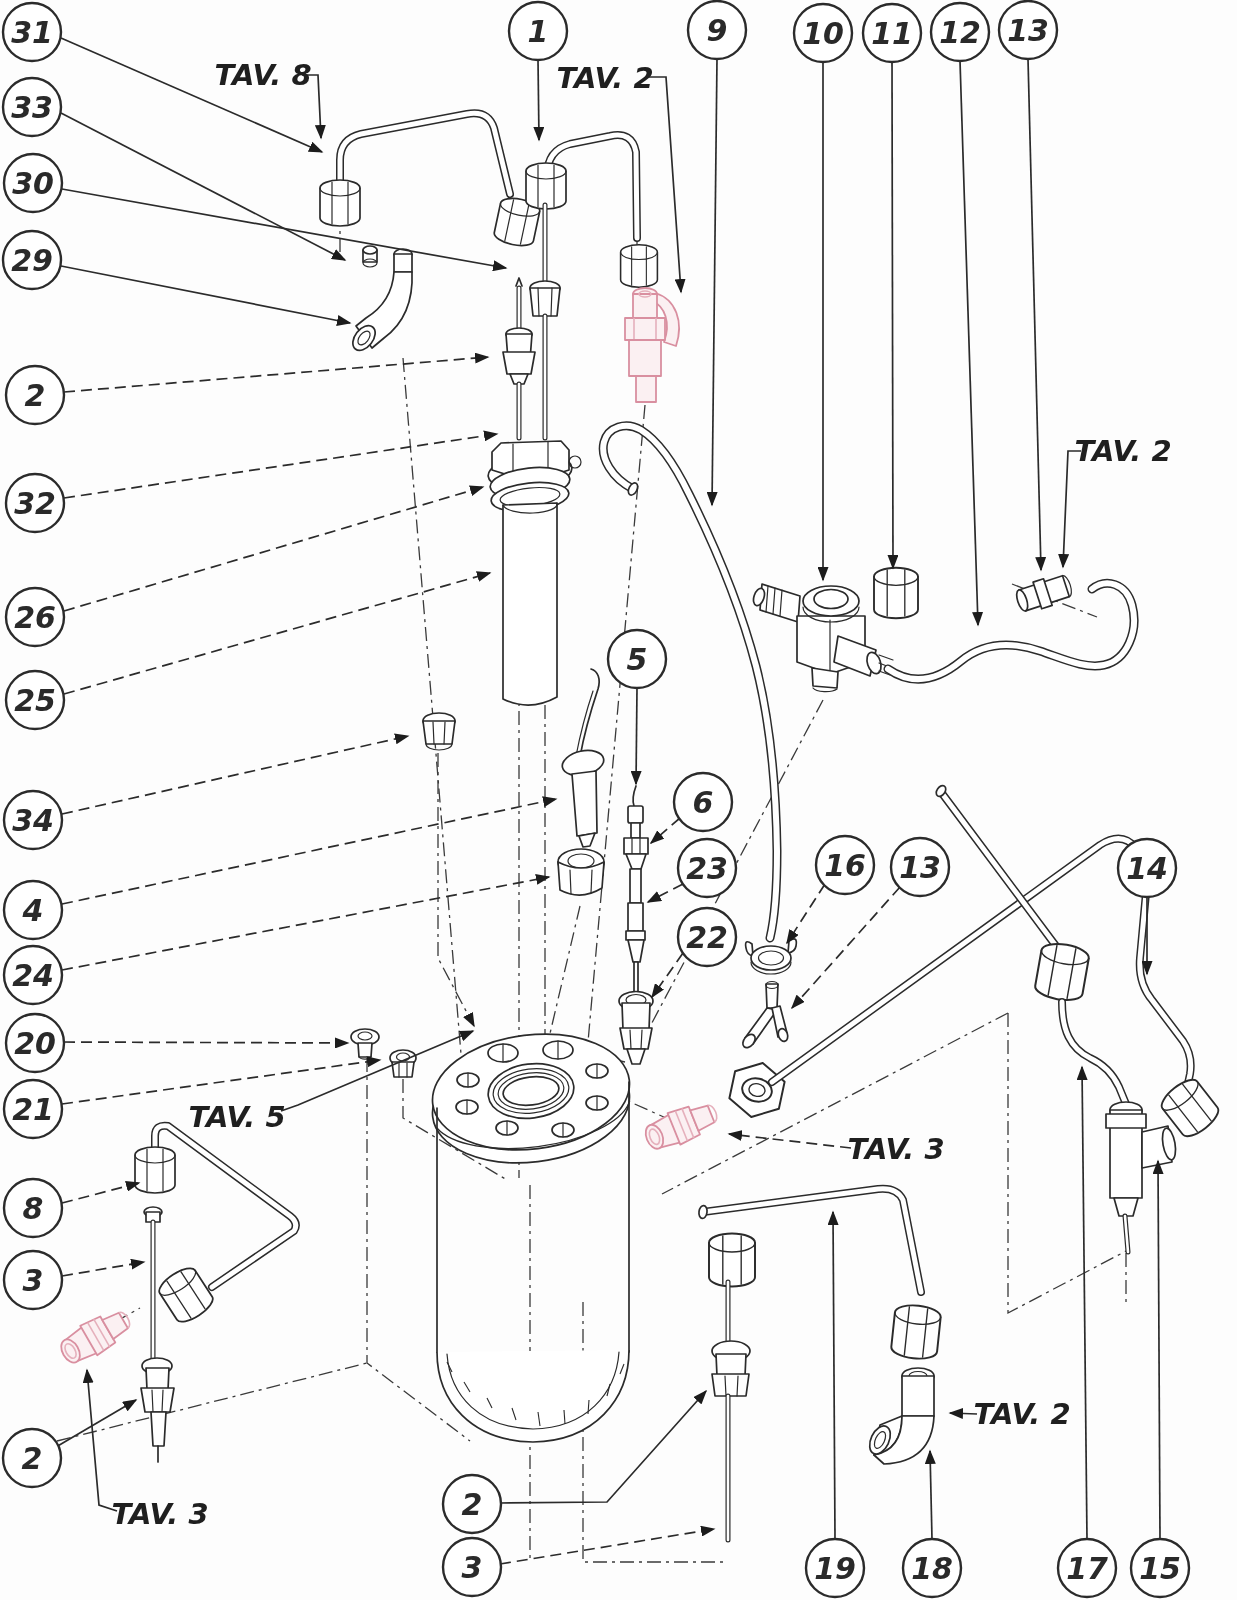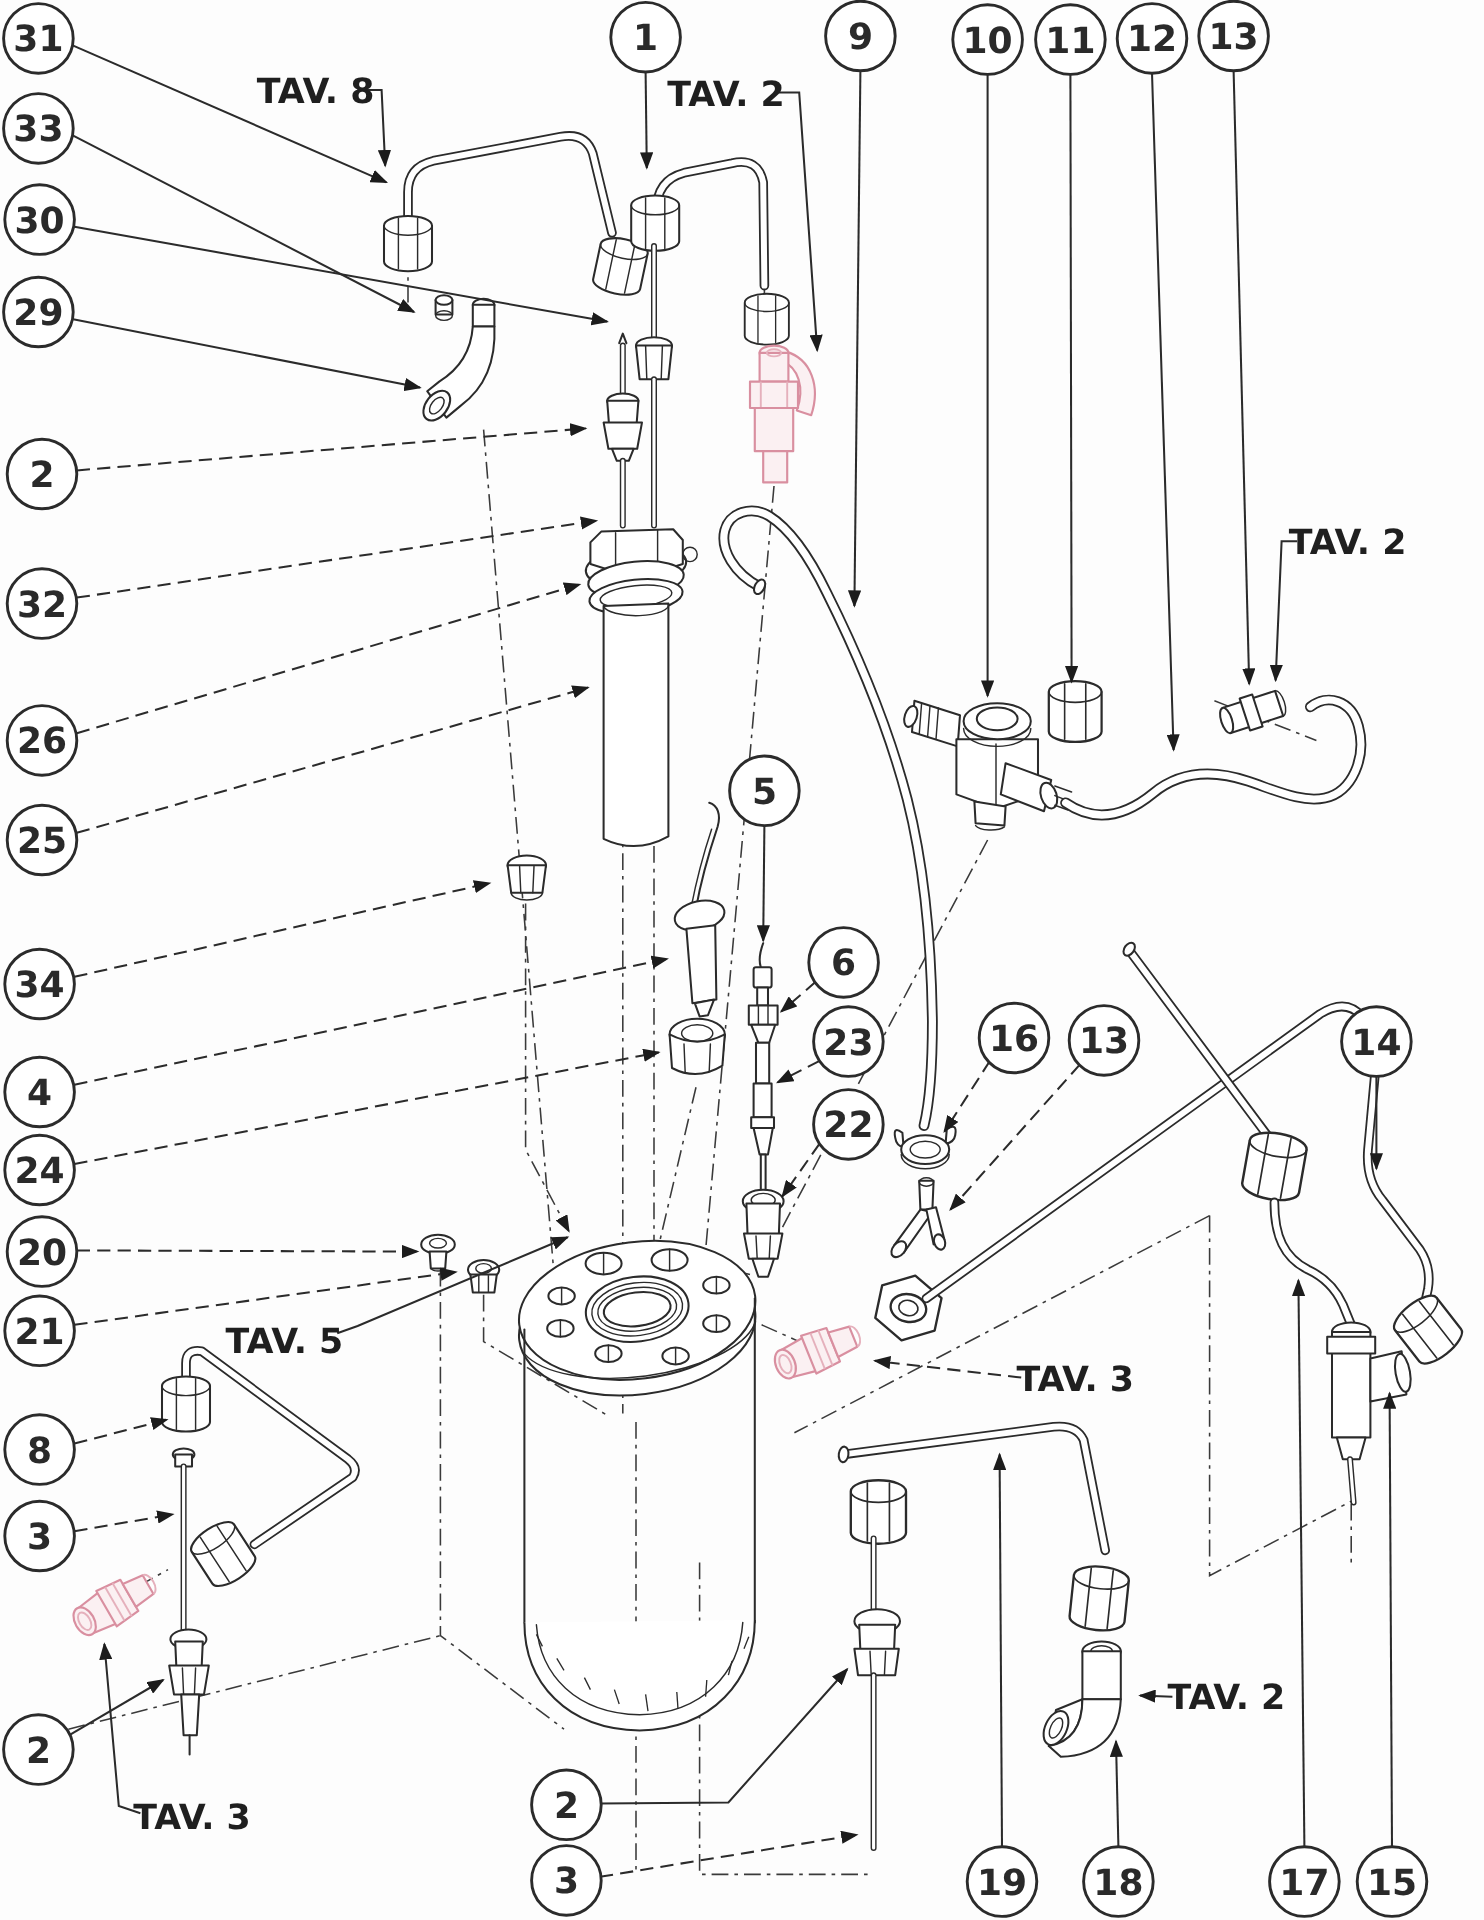--- a/index.html
+++ b/index.html
@@ -1,16 +1,16 @@
 <!DOCTYPE html>
 <html><head>
 <meta charset="utf-8">
 <style>
   html,body{margin:0;padding:0;background:#e8e8e8;font-family:"DejaVu Sans",sans-serif;}
-  #stage{width:1237px;height:1600px;background:#fdfdfd;position:relative;margin:0 auto;overflow:hidden;}
+  #stage{width:1237px;height:1600px;background:#fdfdfd;position:relative;margin:0 auto;overflow:hidden;font-style:italic;}
   svg{display:block}
   .art{stroke:#2b2b2b;fill:none;stroke-width:1.7;stroke-linecap:round;stroke-linejoin:round;}
   .artf{stroke:#2b2b2b;fill:#ffffff;stroke-width:1.7;stroke-linejoin:round;}
   .thin{stroke-width:1.2}
   .pipe-o{stroke:#2b2b2b;fill:none;stroke-width:8;stroke-linecap:round;stroke-linejoin:round;}
   .pipe-i{stroke:#ffffff;fill:none;stroke-width:5;stroke-linecap:round;stroke-linejoin:round;}
   .hose-o{stroke:#2b2b2b;fill:none;stroke-width:9;stroke-linecap:round;}
   .hose-i{stroke:#ffffff;fill:none;stroke-width:6;stroke-linecap:round;}
   .tube-o{stroke:#2b2b2b;fill:none;stroke-width:5;stroke-linecap:round;}
   .tube-i{stroke:#ffffff;fill:none;stroke-width:2.6;stroke-linecap:round;}

